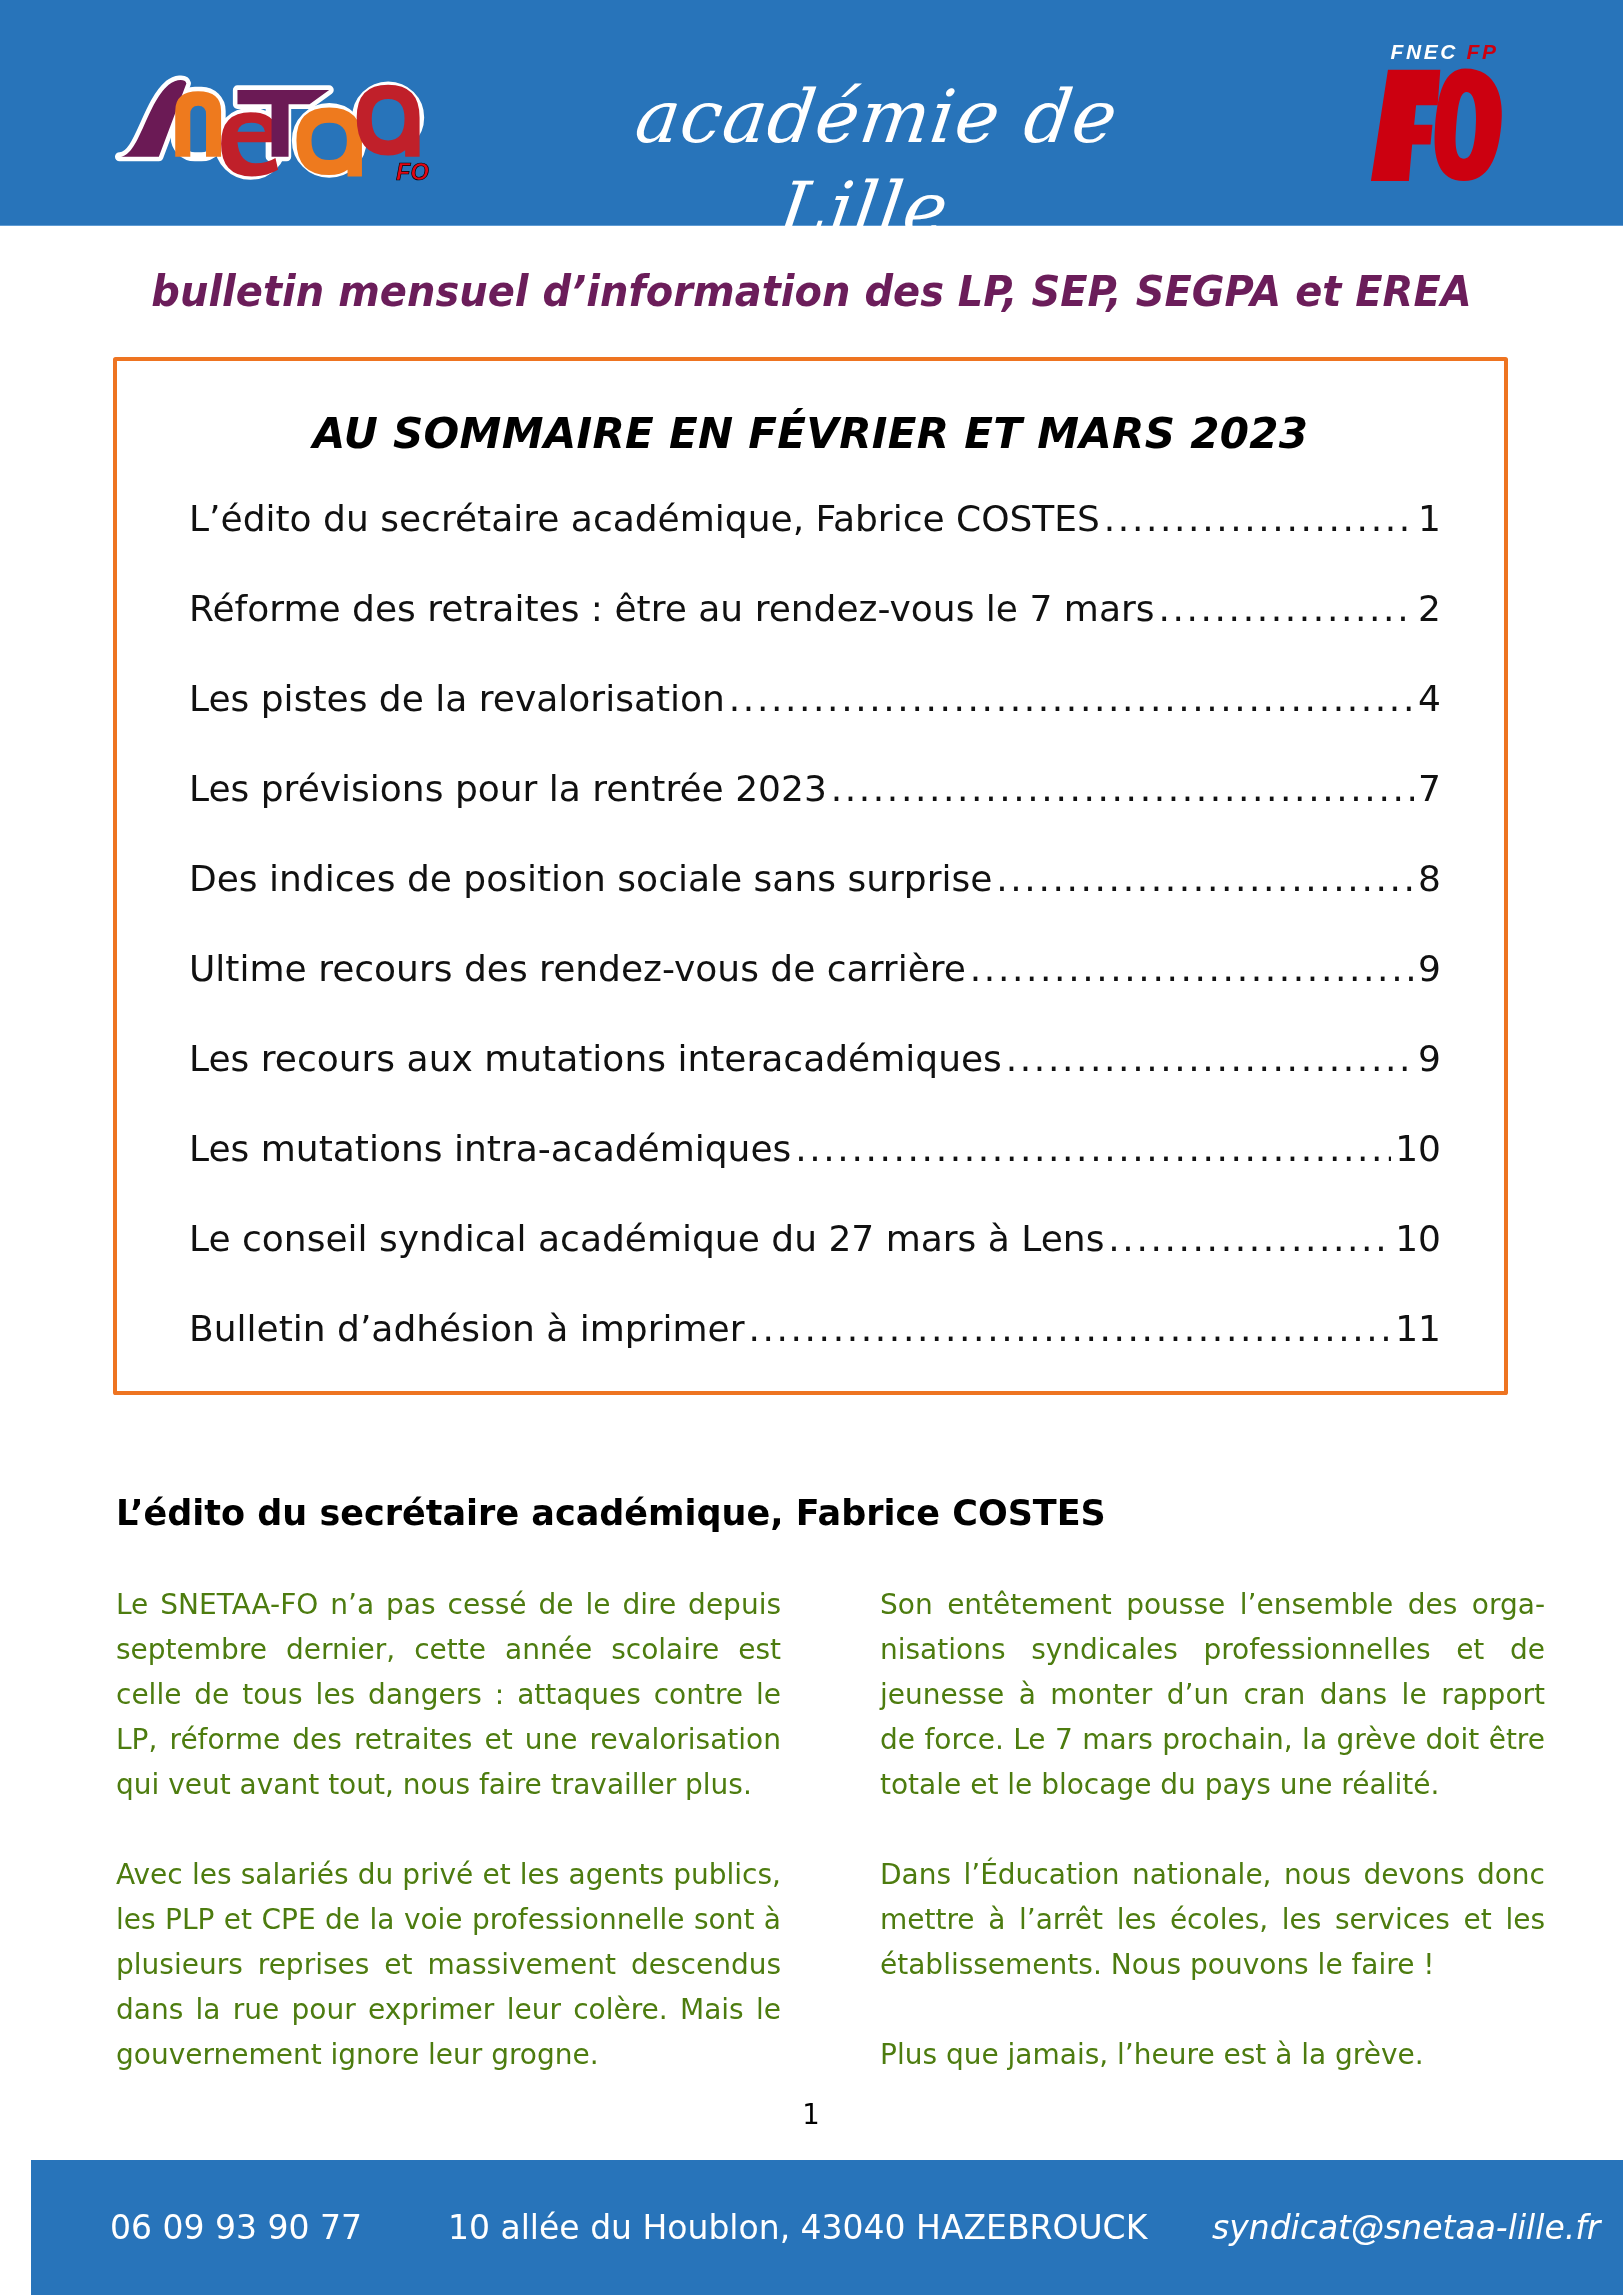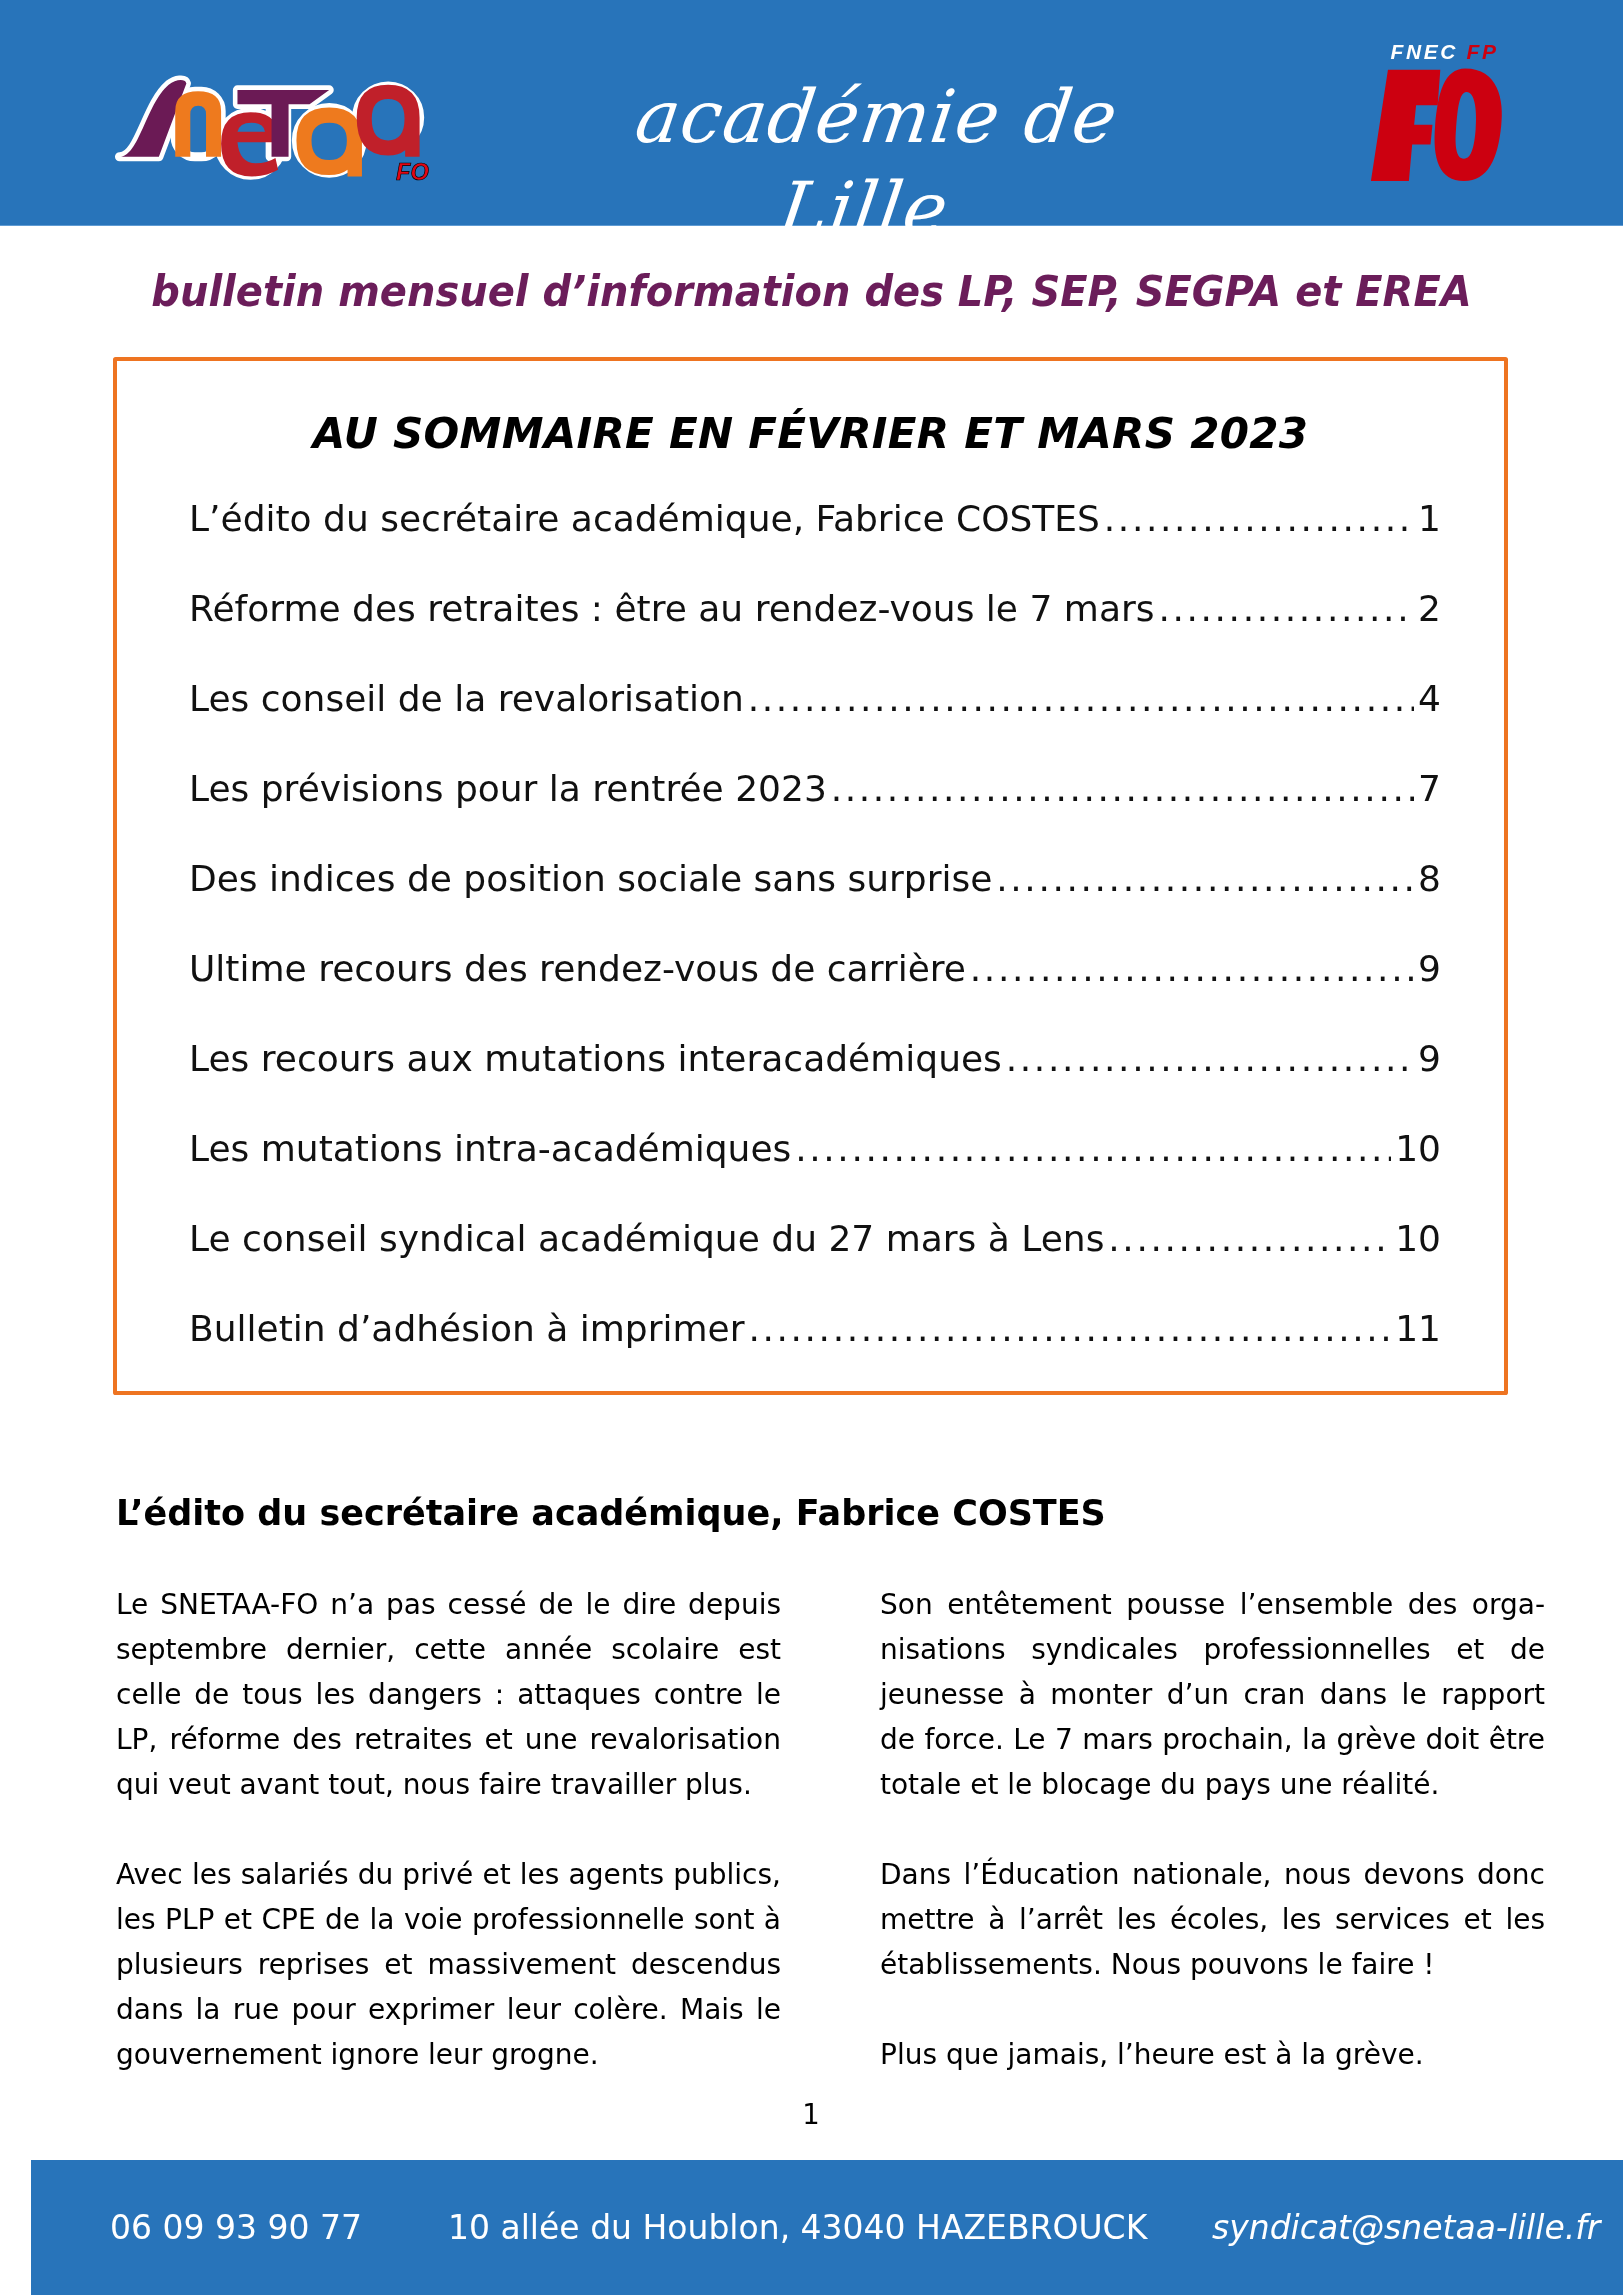--- a/index.html
+++ b/index.html
@@ -60,21 +60,21 @@
     content: "........................................................................................................................................................................................................";
   }
   .toc-item .page { flex: 0 0 auto; white-space: nowrap; }
 
   .edito-heading {
     position: absolute; left: 116px; top: 1487px; width: 1401px;
     font-weight: bold; font-size: 35px; line-height: 52px; color: #000;
   }
   .col {
     position: absolute; top: 1582px; width: 665px;
-    font-size: 28px; line-height: 45px; color: #000000;
+    font-size: 28px; line-height: 45px; color: #4d7c0f;
     text-align: justify;
   }
   .col.left { left: 116px; }
   .col.right { left: 880px; }
   .col p { margin: 0 0 45px 0; }
   .col p:last-child { margin-bottom: 0; }
 
   .page-number {
     position: absolute; left: 785px; top: 2095px; width: 52px; text-align: center;
     font-size: 27.5px; line-height: 39px; color: #000;
@@ -132,21 +132,21 @@
         <span class="label">L’édito du secrétaire académique, Fabrice COSTES</span>
         <span class="leader"></span>
         <span class="page">1</span>
       </li>
     <li class="toc-item">
         <span class="label">Réforme des retraites : être au rendez-vous le 7 mars</span>
         <span class="leader"></span>
         <span class="page">2</span>
       </li>
     <li class="toc-item">
-        <span class="label">Les conseil de la revalorisation</span>
+        <span class="label">Les pistes de la revalorisation</span>
         <span class="leader"></span>
         <span class="page">4</span>
       </li>
     <li class="toc-item">
         <span class="label">Les prévisions pour la rentrée 2023</span>
         <span class="leader"></span>
         <span class="page">7</span>
       </li>
     <li class="toc-item">
         <span class="label">Des indices de position sociale sans surprise</span>

